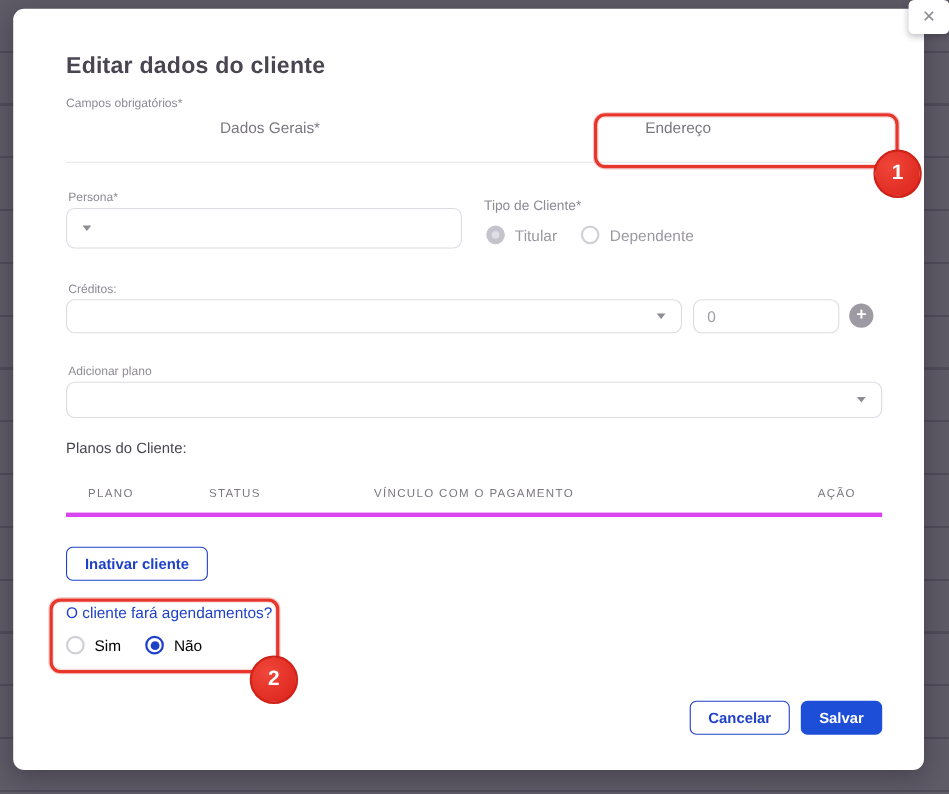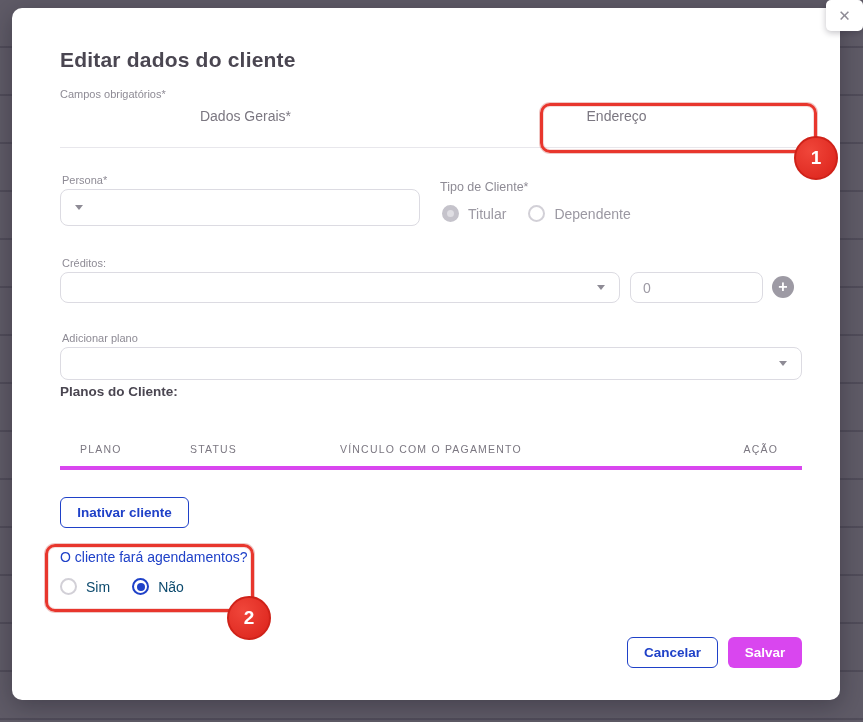--- a/index.html
+++ b/index.html
@@ -118,27 +118,27 @@
   .radio.gray-selected { width: 17px; height: 17px; border: 5px solid #c5c3cb; background: #dfdee3; }
   .radio.gray-off      { width: 17px; height: 17px; border: 2px solid #d2d0d7; background: #fff; }
   .radio.blue-selected { width: 17px; height: 17px; border: 2px solid #1f41c8; background: #fff; }
   .radio.blue-selected::after {
     content: ""; position: absolute;
     left: 2.5px; top: 2.5px; width: 8px; height: 8px;
     border-radius: 50%; background: #1f41c8;
   }
   .radio-label { margin-left: 9px; font-size: 14px; }
   .radio-label.muted { color: #9b98a2; }
-  .radio-label.normal { color: #0c4a6e; }
+  .radio-label.normal { color: #000000; }
   .radio-gap { width: 22px; }
 
   
   .section-heading {
-    position: absolute; left: 48px; top: 376px;
-    font-size: 13.5px; font-weight: 700; color: #4a4651;
+    position: absolute; left: 48px; top: 392px;
+    font-size: 13.5px; font-weight: 400; color: #4a4651;
   }
   .table-head {
     position: absolute; left: 48px; top: 424px;
     width: 742px; height: 38px;
     display: flex; align-items: center;
     border-bottom: 4px solid #d946ef;
     font-size: 10.5px; letter-spacing: 1.2px; color: #7b7781;
   }
   .th-plano   { width: 130px; padding-left: 20px; }
   .th-status  { width: 150px; }
@@ -164,21 +164,21 @@
   .footer {
     position: absolute; right: 38px; top: 629px;
     display: flex; gap: 10px;
   }
   .footer .cancel {
     position: static; width: 91px; height: 31px;
   }
   .footer .save {
     width: 74px; height: 31px;
     display: flex; align-items: center; justify-content: center;
-    background: #d946ef; border-radius: 6px;
+    background: #1d4ed8; border-radius: 6px;
     color: #fff; font-size: 13.5px; font-weight: 700;
     cursor: pointer;
   }
 
   
   .anno-rect {
     position: absolute;
     border: 3px solid #e8362d;
     border-radius: 10px;
     box-shadow: 0 0 0 1px rgba(190,32,25,.25), inset 0 0 0 1px rgba(190,32,25,.15);

